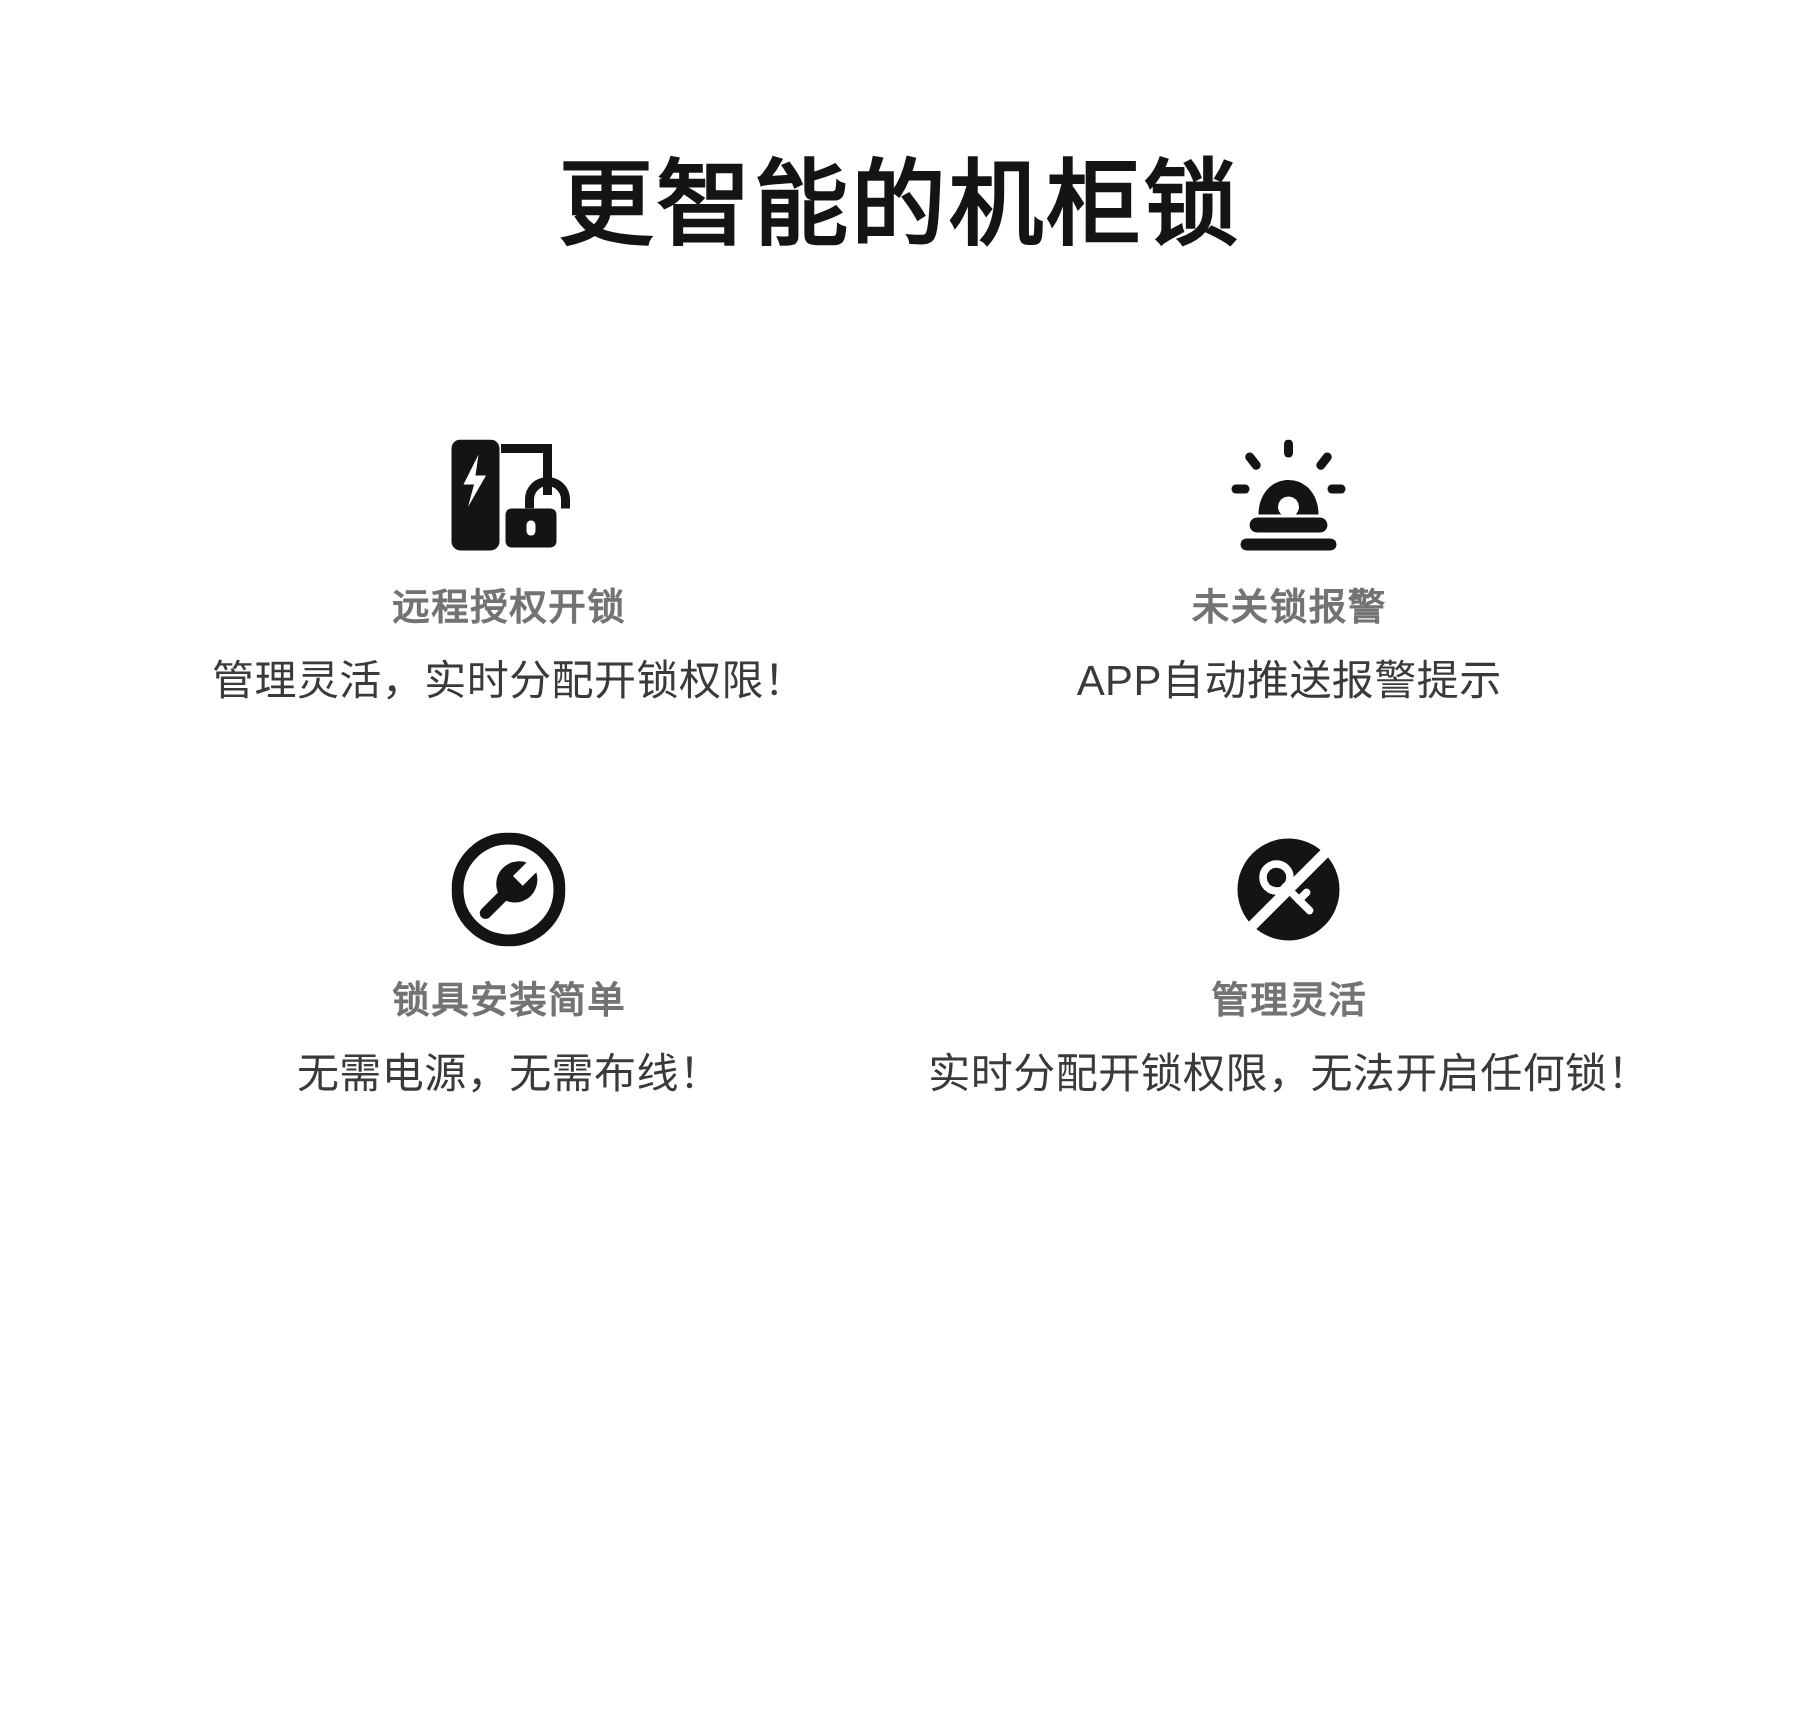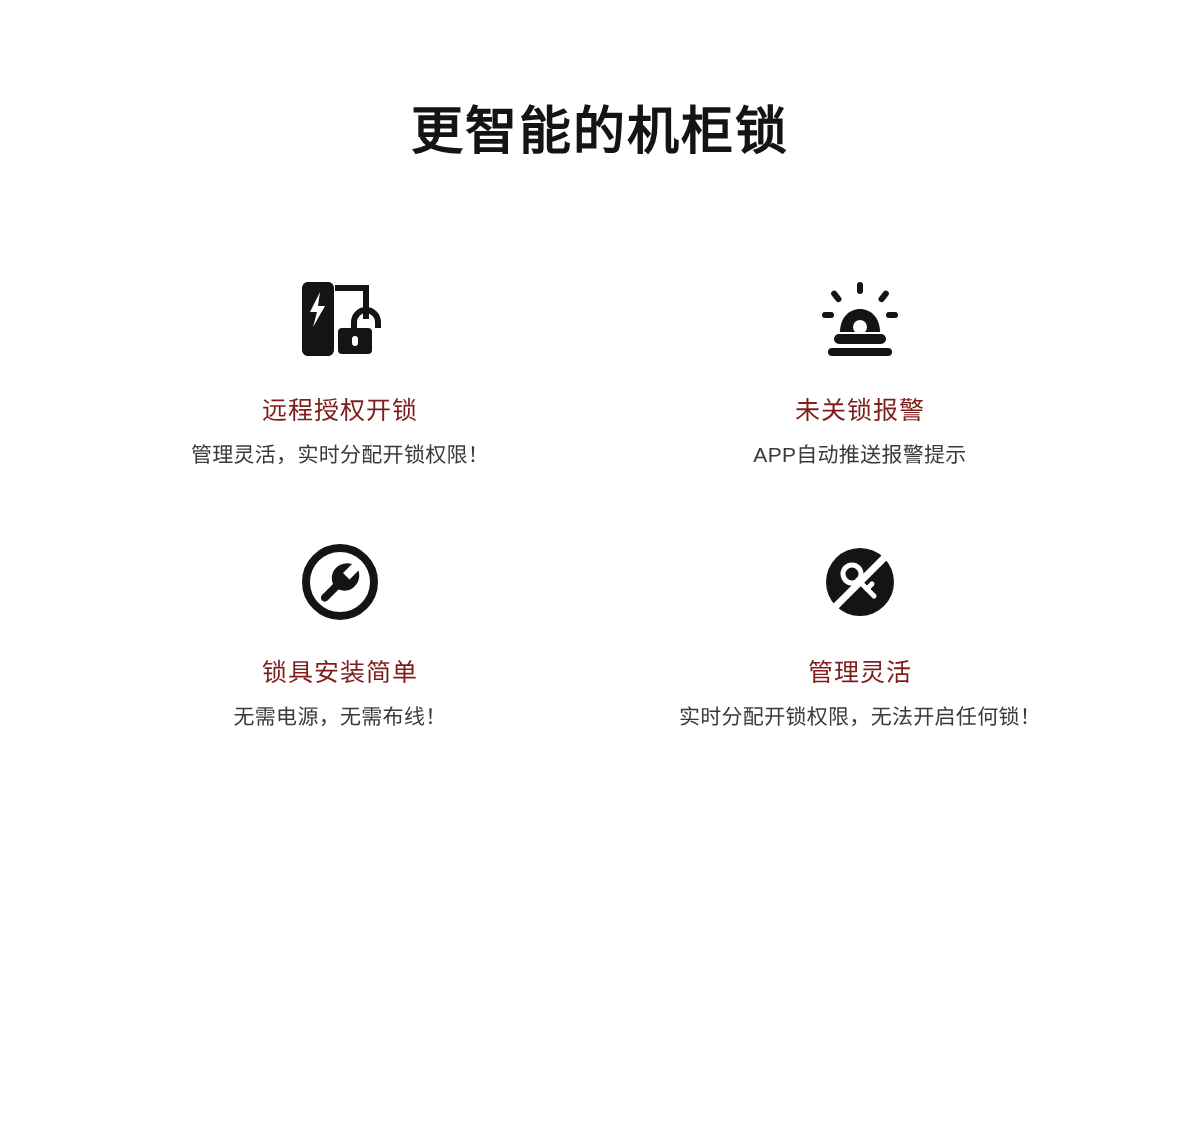--- a/index.html
+++ b/index.html
@@ -16,21 +16,21 @@
     overflow: hidden;
   }
   .page {
     position: relative;
     width: 1200px;
     height: 1144px;
     box-sizing: border-box;
   }
   .page-title {
     text-align: center;
-    font-size: 52px;
+    font-size: 63px;
     font-weight: 700;
     letter-spacing: 2px;
     color: #141414;
     margin: 0;
     padding-top: 104px;
     line-height: 1.05;
   }
   .feature-grid {
     margin: 0 auto;
     padding-top: 118px;
@@ -55,28 +55,28 @@
     display: flex;
     align-items: center;
     justify-content: center;
     margin-bottom: 16px;
   }
   .feature-icon svg {
     display: block;
   }
   .feature-title {
     font-size: 25px;
-    font-weight: 400;
-    color: #7f1d1d;
+    font-weight: 700;
+    color: #737373;
     letter-spacing: 1px;
-    margin: 16px 0 16px 0;
+    margin: 0 0 16px 0;
     line-height: 1.2;
   }
   .feature-desc {
-    font-size: 21px;
+    font-size: 28px;
     font-weight: 400;
     color: #3a3a3a;
     letter-spacing: 0.3px;
     margin: 0;
     line-height: 1.3;
     white-space: nowrap;
   }
 </style>
 </head>
 <body>

